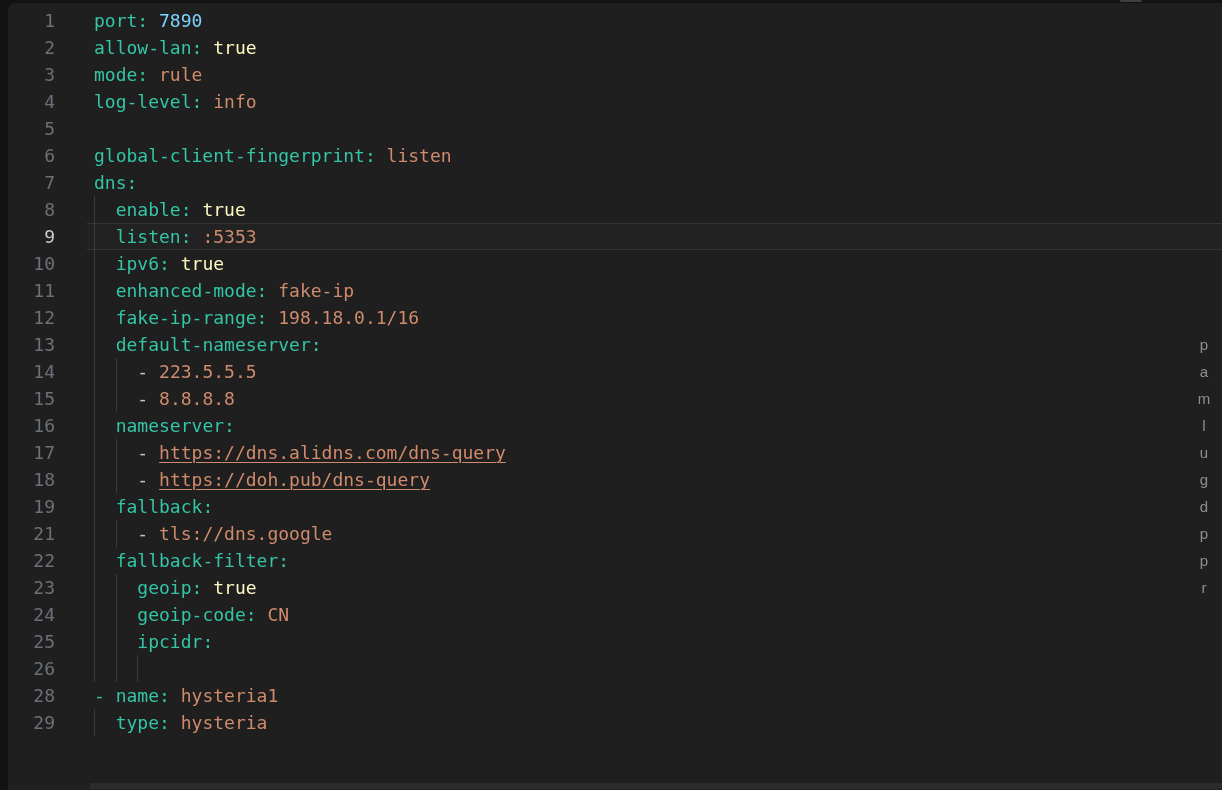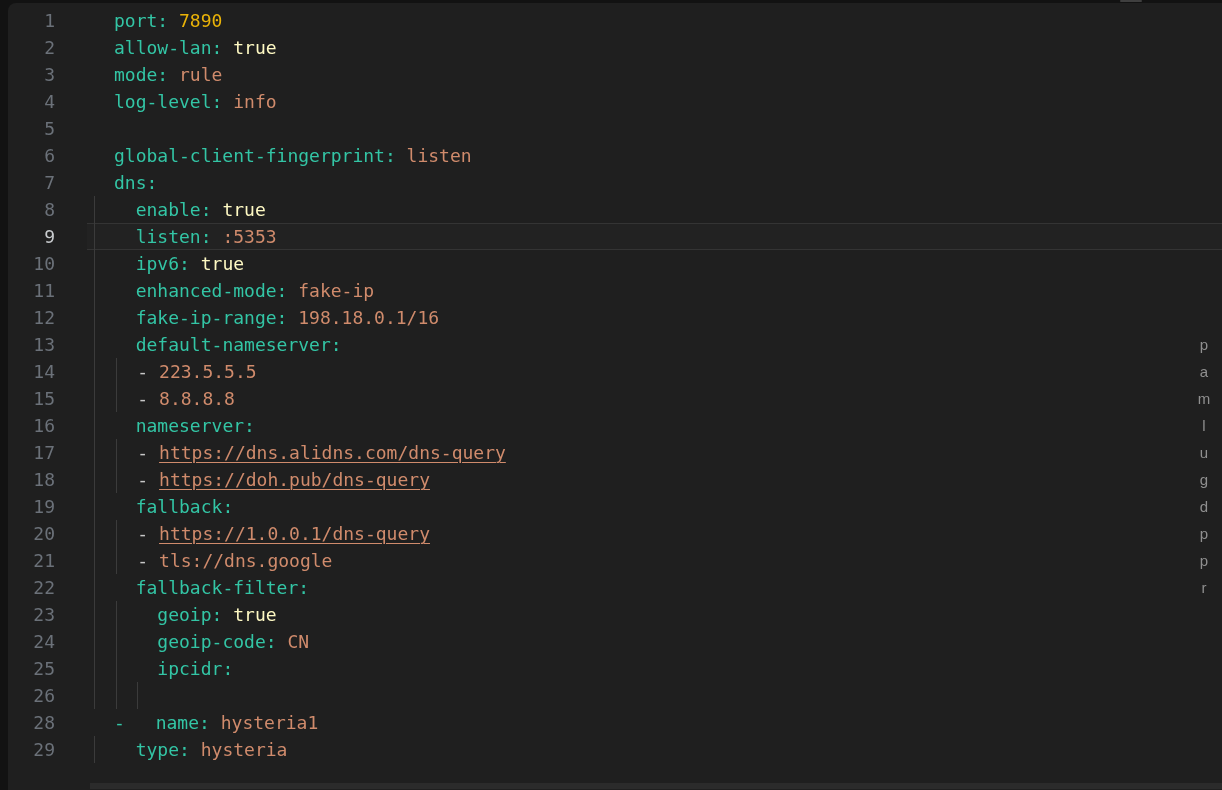--- a/index.html
+++ b/index.html
@@ -24,24 +24,24 @@
     user-select:none;position:relative;z-index:2;
   }
   .line.active .gutter{color:#c9cccf;}
   .content{padding-left:39px;position:relative;z-index:2;}
   .curline{
     position:absolute;left:79px;right:0;top:0;bottom:0;
     border-top:1px solid #343434;border-bottom:1px solid #343434;
     background:rgba(255,255,255,0.015);z-index:0;
   }
   .guide{position:absolute;top:0;bottom:0;width:1px;background:#3b3b3b;z-index:1;}
-  .tok-k{color:#33c5a5;margin-left:20px;}
+  .tok-k{color:#33c5a5;}
   .tok-s{color:#d08b6c;}
   .tok-l{color:#d08b6c;text-decoration:underline;text-underline-offset:3px;text-decoration-thickness:1px;}
-  .tok-n{color:#eab308;}
+  .tok-n{color:#7dd3fc;}
   .tok-b{color:#fef9c3;}
   .tok-p{color:#c8c8c8;}
   .tok-t{color:#cccccc;}
   .minimap{
     position:absolute;top:0;left:1184px;width:30px;bottom:0;z-index:3;
   }
   .mm-letter{
     position:absolute;width:24px;text-align:center;
     font-family:"Liberation Sans", sans-serif;font-size:15px;line-height:27px;
     color:#8f8f8f;
@@ -71,21 +71,20 @@
       <div class="line"><div class="guide" style="left: 86px;"></div><div class="gutter">10</div><div class="content"><span class="tok-t">  </span><span class="tok-k">ipv6:</span><span class="tok-t"> </span><span class="tok-b">true</span></div></div>
       <div class="line"><div class="guide" style="left: 86px;"></div><div class="gutter">11</div><div class="content"><span class="tok-t">  </span><span class="tok-k">enhanced-mode:</span><span class="tok-t"> </span><span class="tok-s">fake-ip</span></div></div>
       <div class="line"><div class="guide" style="left: 86px;"></div><div class="gutter">12</div><div class="content"><span class="tok-t">  </span><span class="tok-k">fake-ip-range:</span><span class="tok-t"> </span><span class="tok-s">198.18.0.1/16</span></div></div>
       <div class="line"><div class="guide" style="left: 86px;"></div><div class="gutter">13</div><div class="content"><span class="tok-t">  </span><span class="tok-k">default-nameserver:</span></div></div>
       <div class="line"><div class="guide" style="left: 86px;"></div><div class="guide" style="left: 107.68px;"></div><div class="gutter">14</div><div class="content"><span class="tok-t">    </span><span class="tok-p">- </span><span class="tok-s">223.5.5.5</span></div></div>
       <div class="line"><div class="guide" style="left: 86px;"></div><div class="guide" style="left: 107.68px;"></div><div class="gutter">15</div><div class="content"><span class="tok-t">    </span><span class="tok-p">- </span><span class="tok-s">8.8.8.8</span></div></div>
       <div class="line"><div class="guide" style="left: 86px;"></div><div class="gutter">16</div><div class="content"><span class="tok-t">  </span><span class="tok-k">nameserver:</span></div></div>
       <div class="line"><div class="guide" style="left: 86px;"></div><div class="guide" style="left: 107.68px;"></div><div class="gutter">17</div><div class="content"><span class="tok-t">    </span><span class="tok-p">- </span><span class="tok-l">https://dns.alidns.com/dns-query</span></div></div>
       <div class="line"><div class="guide" style="left: 86px;"></div><div class="guide" style="left: 107.68px;"></div><div class="gutter">18</div><div class="content"><span class="tok-t">    </span><span class="tok-p">- </span><span class="tok-l">https://doh.pub/dns-query</span></div></div>
       <div class="line"><div class="guide" style="left: 86px;"></div><div class="gutter">19</div><div class="content"><span class="tok-t">  </span><span class="tok-k">fallback:</span></div></div>
-      <div class="line"><div class="guide" style="left: 86px;"></div><div class="guide" style="left: 107.68px;"></div><div class="gutter">20</div><div class="content"><span class="tok-t">    </span><span class="tok-p">- </span><span class="tok-l">https://1.0.0.1/dns-query</span></div></div>
       <div class="line"><div class="guide" style="left: 86px;"></div><div class="guide" style="left: 107.68px;"></div><div class="gutter">21</div><div class="content"><span class="tok-t">    </span><span class="tok-p">- </span><span class="tok-s">tls://dns.google</span></div></div>
       <div class="line"><div class="guide" style="left: 86px;"></div><div class="gutter">22</div><div class="content"><span class="tok-t">  </span><span class="tok-k">fallback-filter:</span></div></div>
       <div class="line"><div class="guide" style="left: 86px;"></div><div class="guide" style="left: 107.68px;"></div><div class="gutter">23</div><div class="content"><span class="tok-t">    </span><span class="tok-k">geoip:</span><span class="tok-t"> </span><span class="tok-b">true</span></div></div>
       <div class="line"><div class="guide" style="left: 86px;"></div><div class="guide" style="left: 107.68px;"></div><div class="gutter">24</div><div class="content"><span class="tok-t">    </span><span class="tok-k">geoip-code:</span><span class="tok-t"> </span><span class="tok-s">CN</span></div></div>
       <div class="line"><div class="guide" style="left: 86px;"></div><div class="guide" style="left: 107.68px;"></div><div class="gutter">25</div><div class="content"><span class="tok-t">    </span><span class="tok-k">ipcidr:</span></div></div>
       <div class="line"><div class="guide" style="left: 86px;"></div><div class="guide" style="left: 107.68px;"></div><div class="guide" style="left: 129.36px;"></div><div class="gutter">26</div></div>
       <div class="line"><div class="gutter">28</div><div class="content"><span class="tok-k">- </span><span class="tok-k">name:</span><span class="tok-t"> </span><span class="tok-s">hysteria1</span></div></div>
       <div class="line"><div class="guide" style="left: 86px;"></div><div class="gutter">29</div><div class="content"><span class="tok-t">  </span><span class="tok-k">type:</span><span class="tok-t"> </span><span class="tok-s">hysteria</span></div></div>
     </div>
   <div class="minimap">

